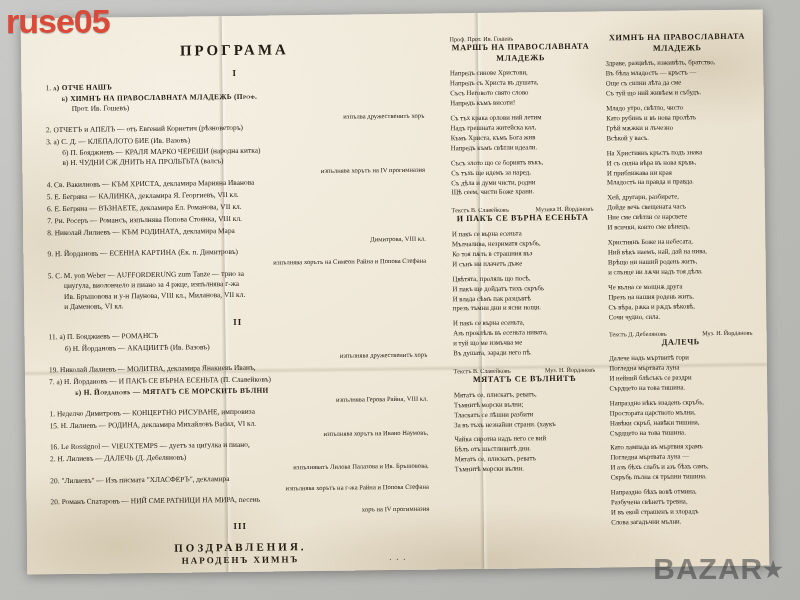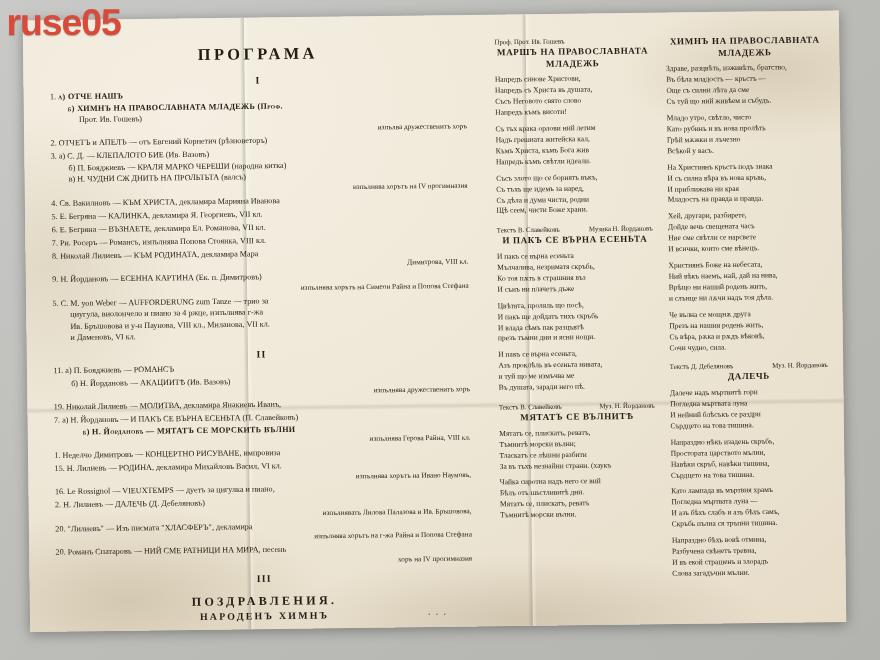--- a/index.html
+++ b/index.html
@@ -438,14 +438,17 @@
 Слова загадъчни мълни.</div>
         </div>
 
       </div>
 
     </div>
 
     <div class="tiny-foot">• • •</div>
   </div>
 
+  <div class="wm-bottomright">
+    <span>BAZAR</span><span class="star">★</span>
+  </div>
 
 </div>
 
 </body></html>

